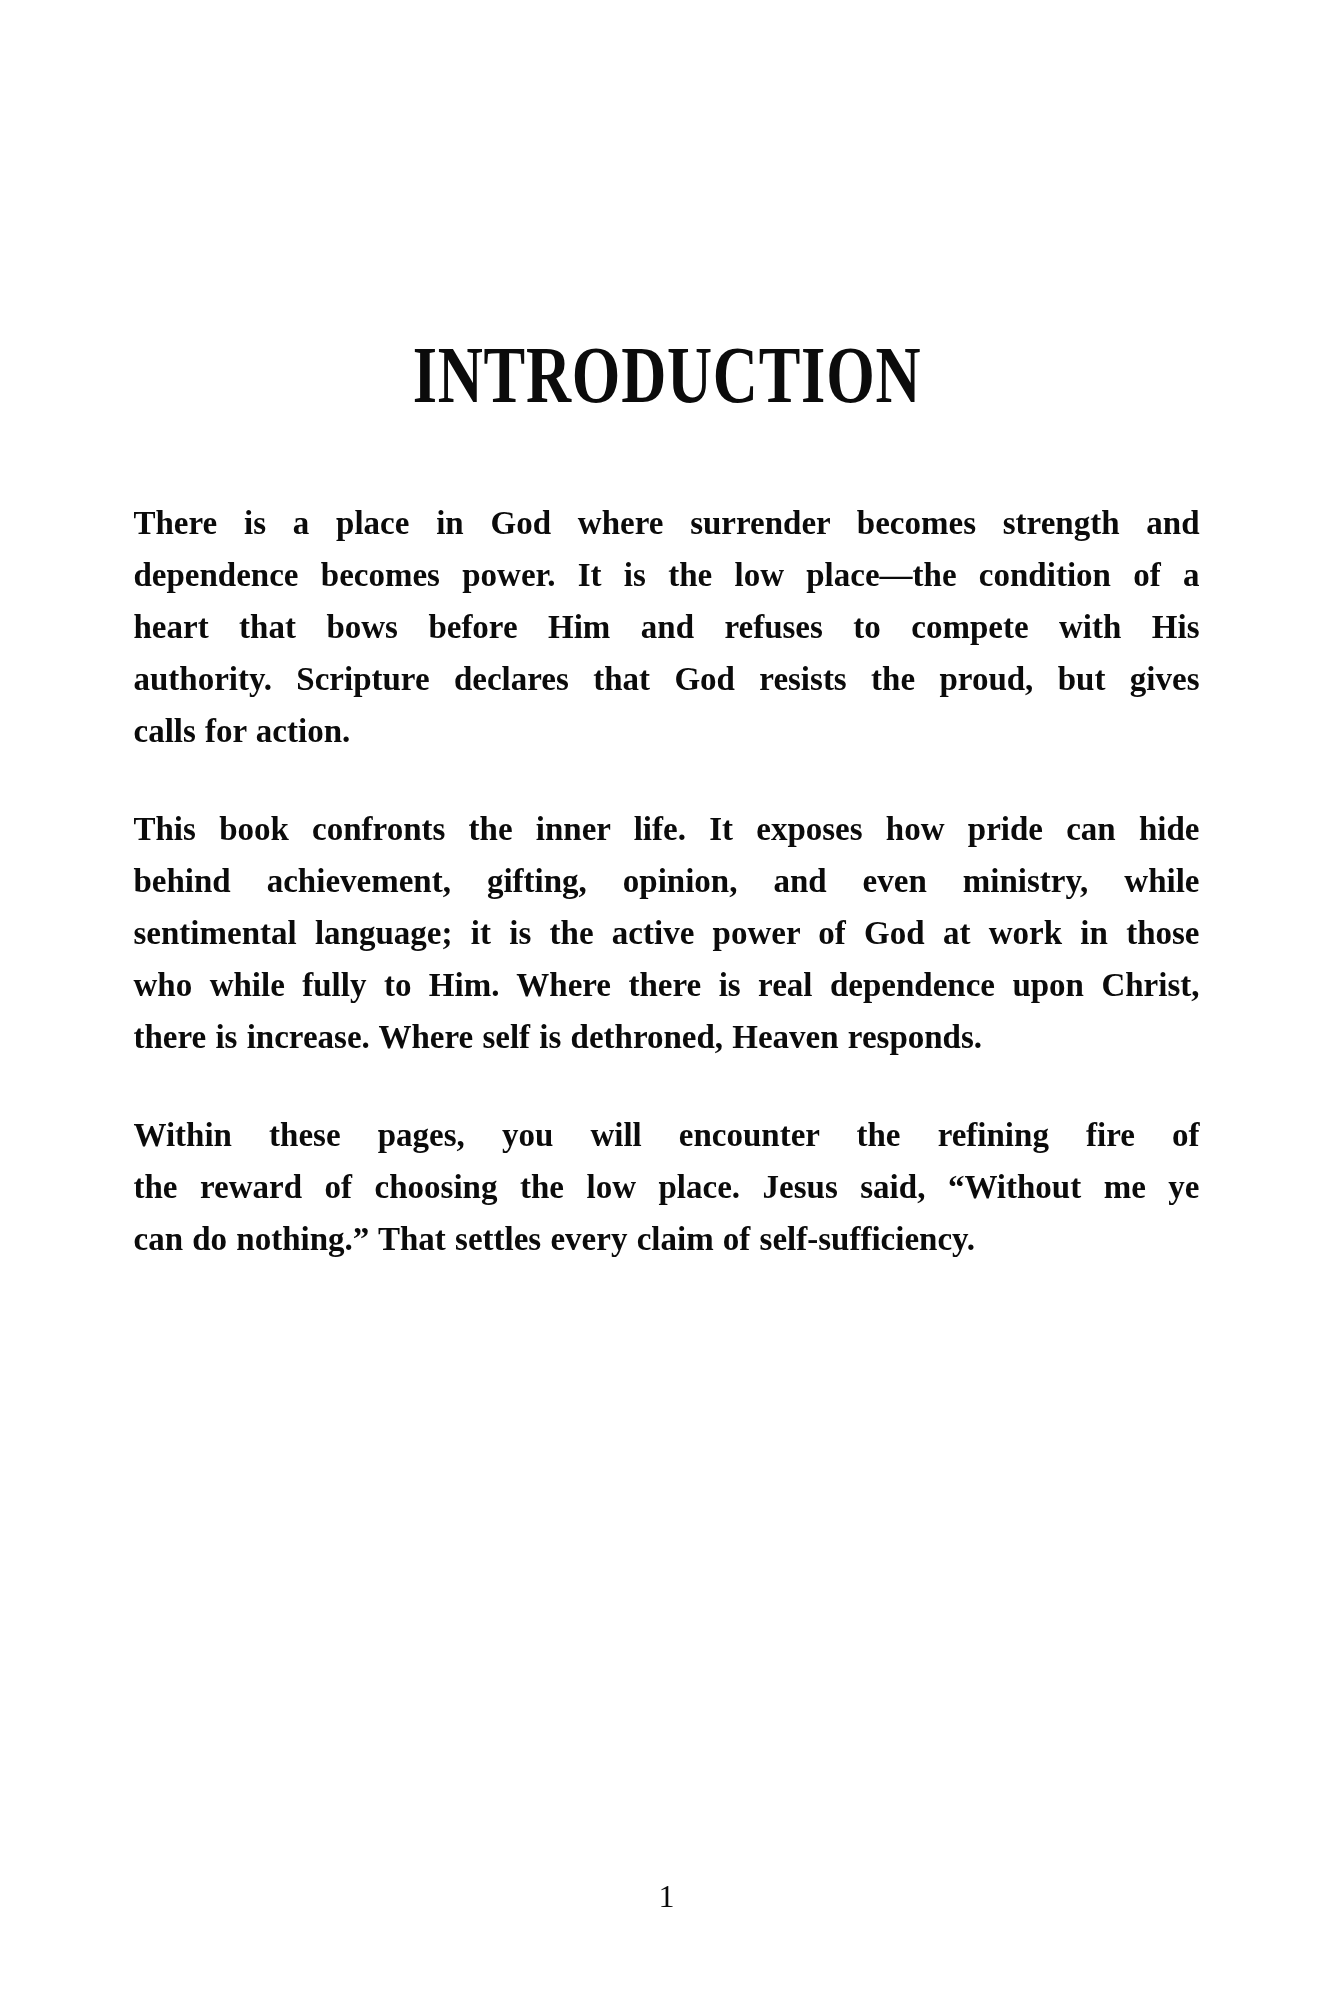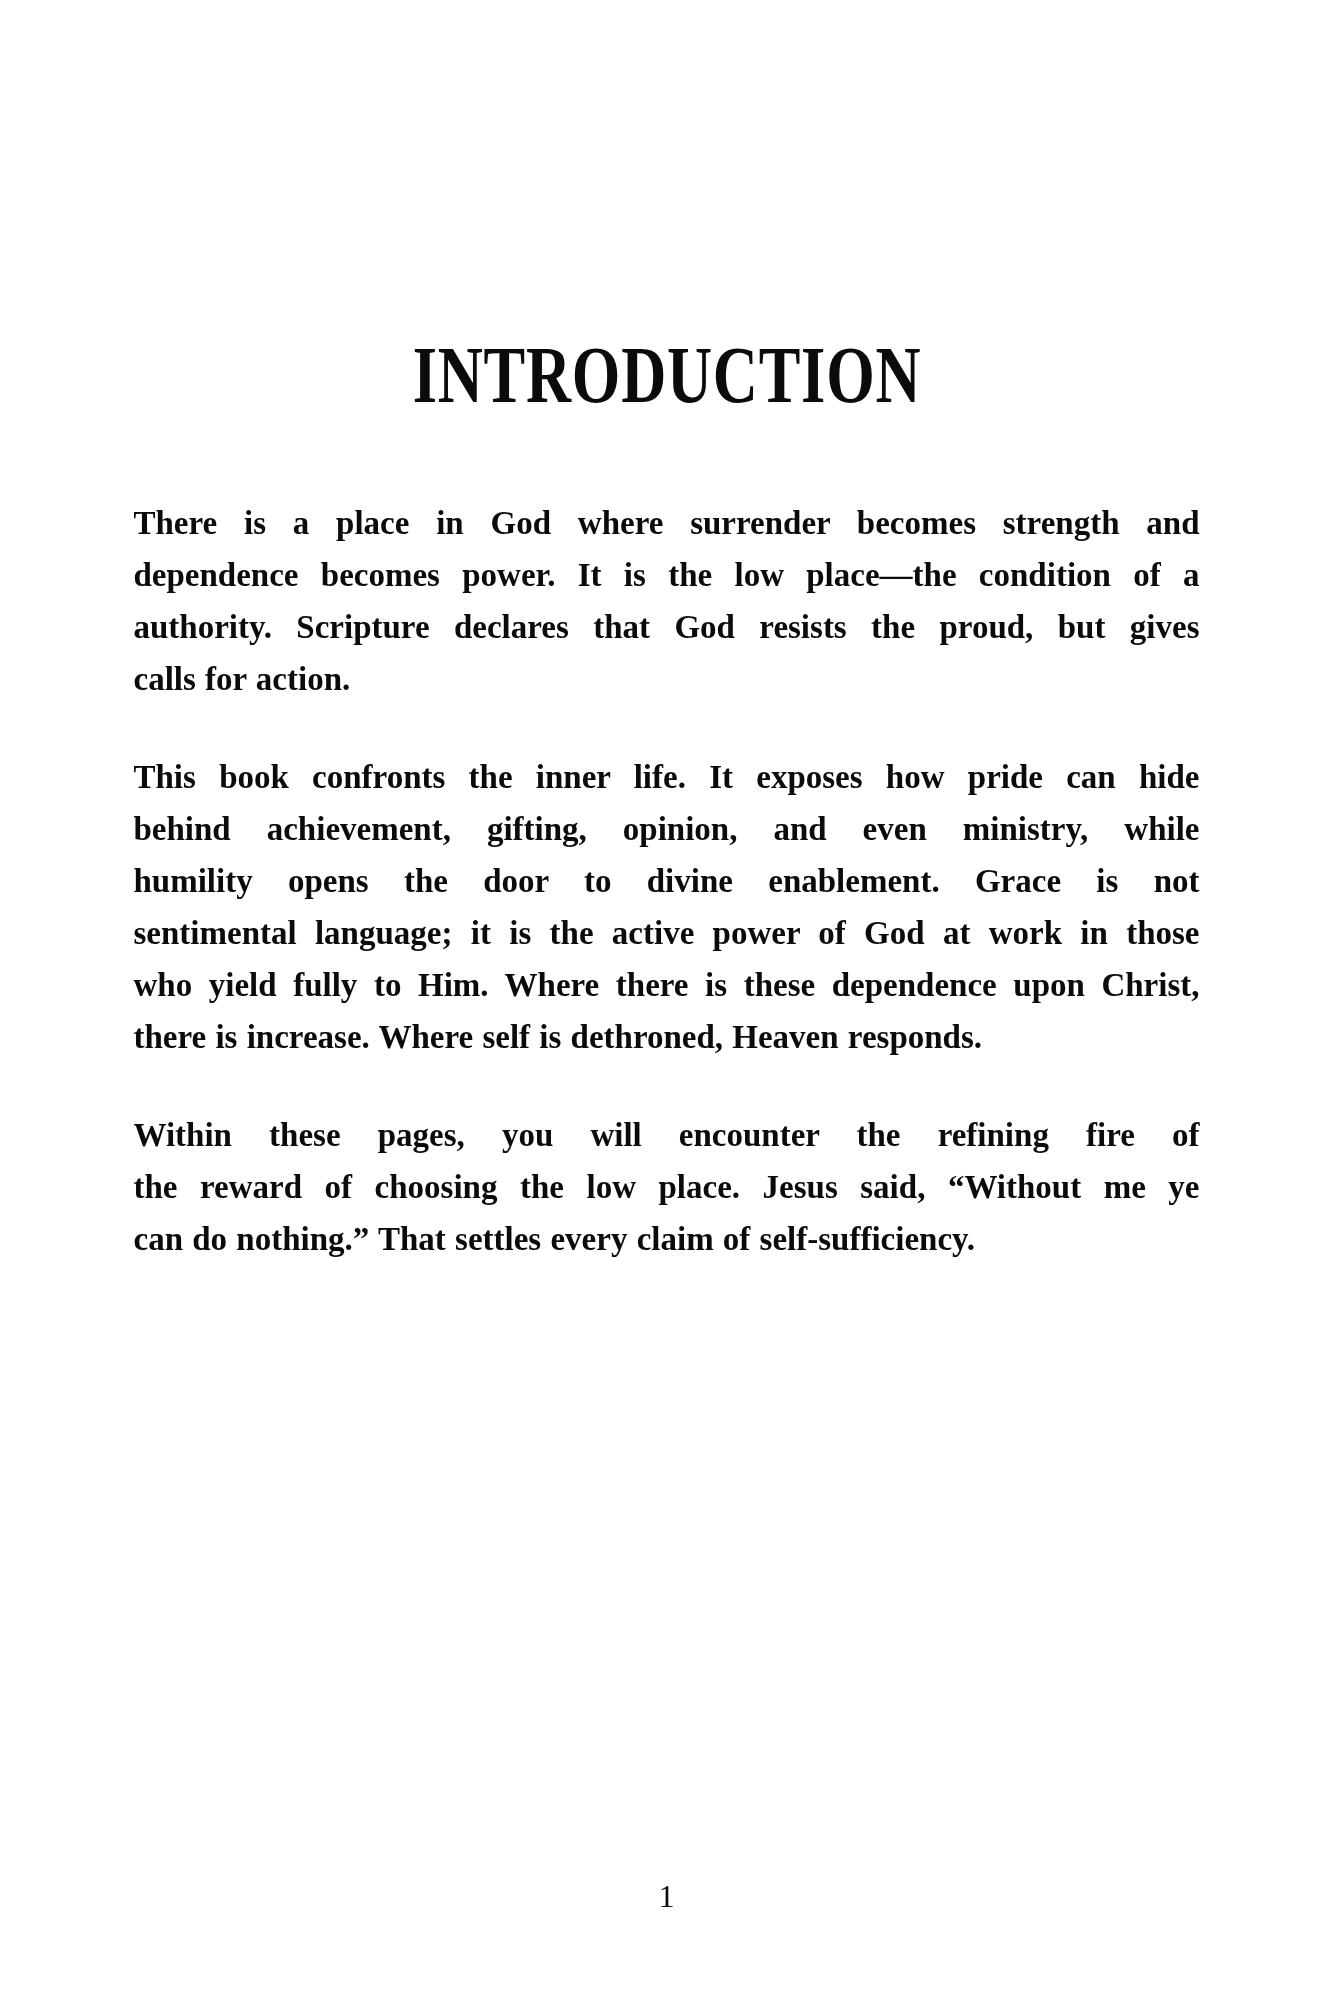--- a/index.html
+++ b/index.html
@@ -64,30 +64,30 @@
 
 <div class="content">
 
   <h1 class="chapter-title">INTRODUCTION</h1>
 
   <div class="body-text">
 
     <div class="para">
       <div class="line">There is a place in God where surrender becomes strength and</div>
       <div class="line">dependence becomes power. It is the low place—the condition of a</div>
+      <div class="line">heart that bows before Him and refuses to compete with His</div>
       <div class="line">authority. Scripture declares that God resists the proud, but gives</div>
       <div class="line last">calls for action.</div>
     </div>
 
     <div class="para">
       <div class="line">This book confronts the inner life. It exposes how pride can hide</div>
       <div class="line">behind achievement, gifting, opinion, and even ministry, while</div>
-      <div class="line">humility opens the door to divine enablement. Grace is not</div>
       <div class="line">sentimental language; it is the active power of God at work in those</div>
-      <div class="line">who yield fully to Him. Where there is these dependence upon Christ,</div>
+      <div class="line">who while fully to Him. Where there is real dependence upon Christ,</div>
       <div class="line last">there is increase. Where self is dethroned, Heaven responds.</div>
     </div>
 
     <div class="para">
       <div class="line">Within these pages, you will encounter the refining fire of</div>
       <div class="line">the reward of choosing the low place. Jesus said, “Without me ye</div>
       <div class="line last">can do nothing.” That settles every claim of self-sufficiency.</div>
     </div>
 
 

